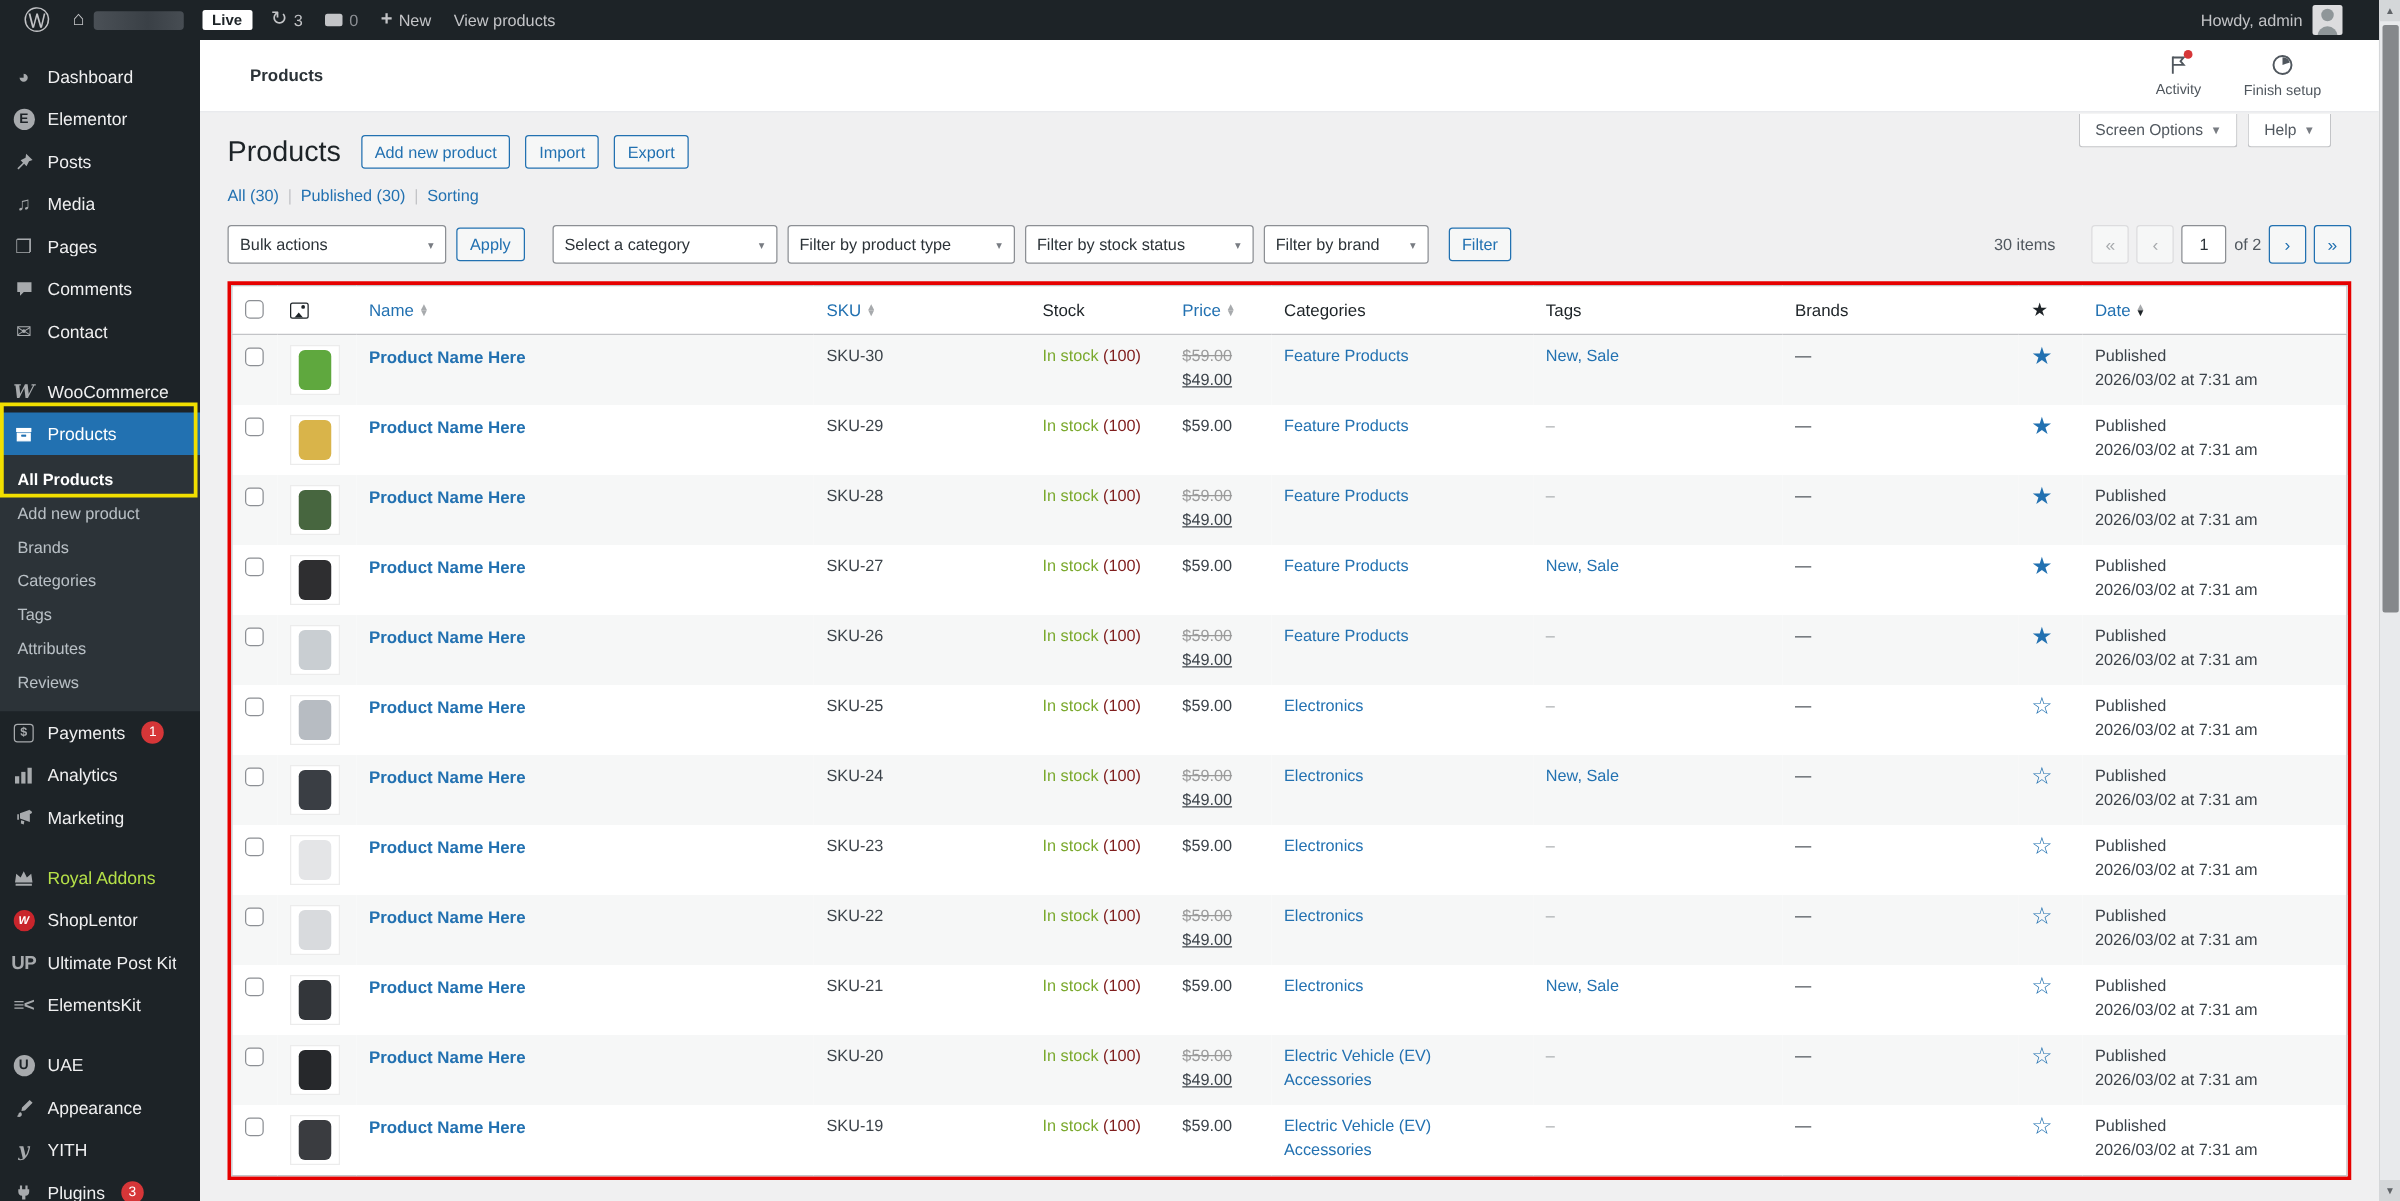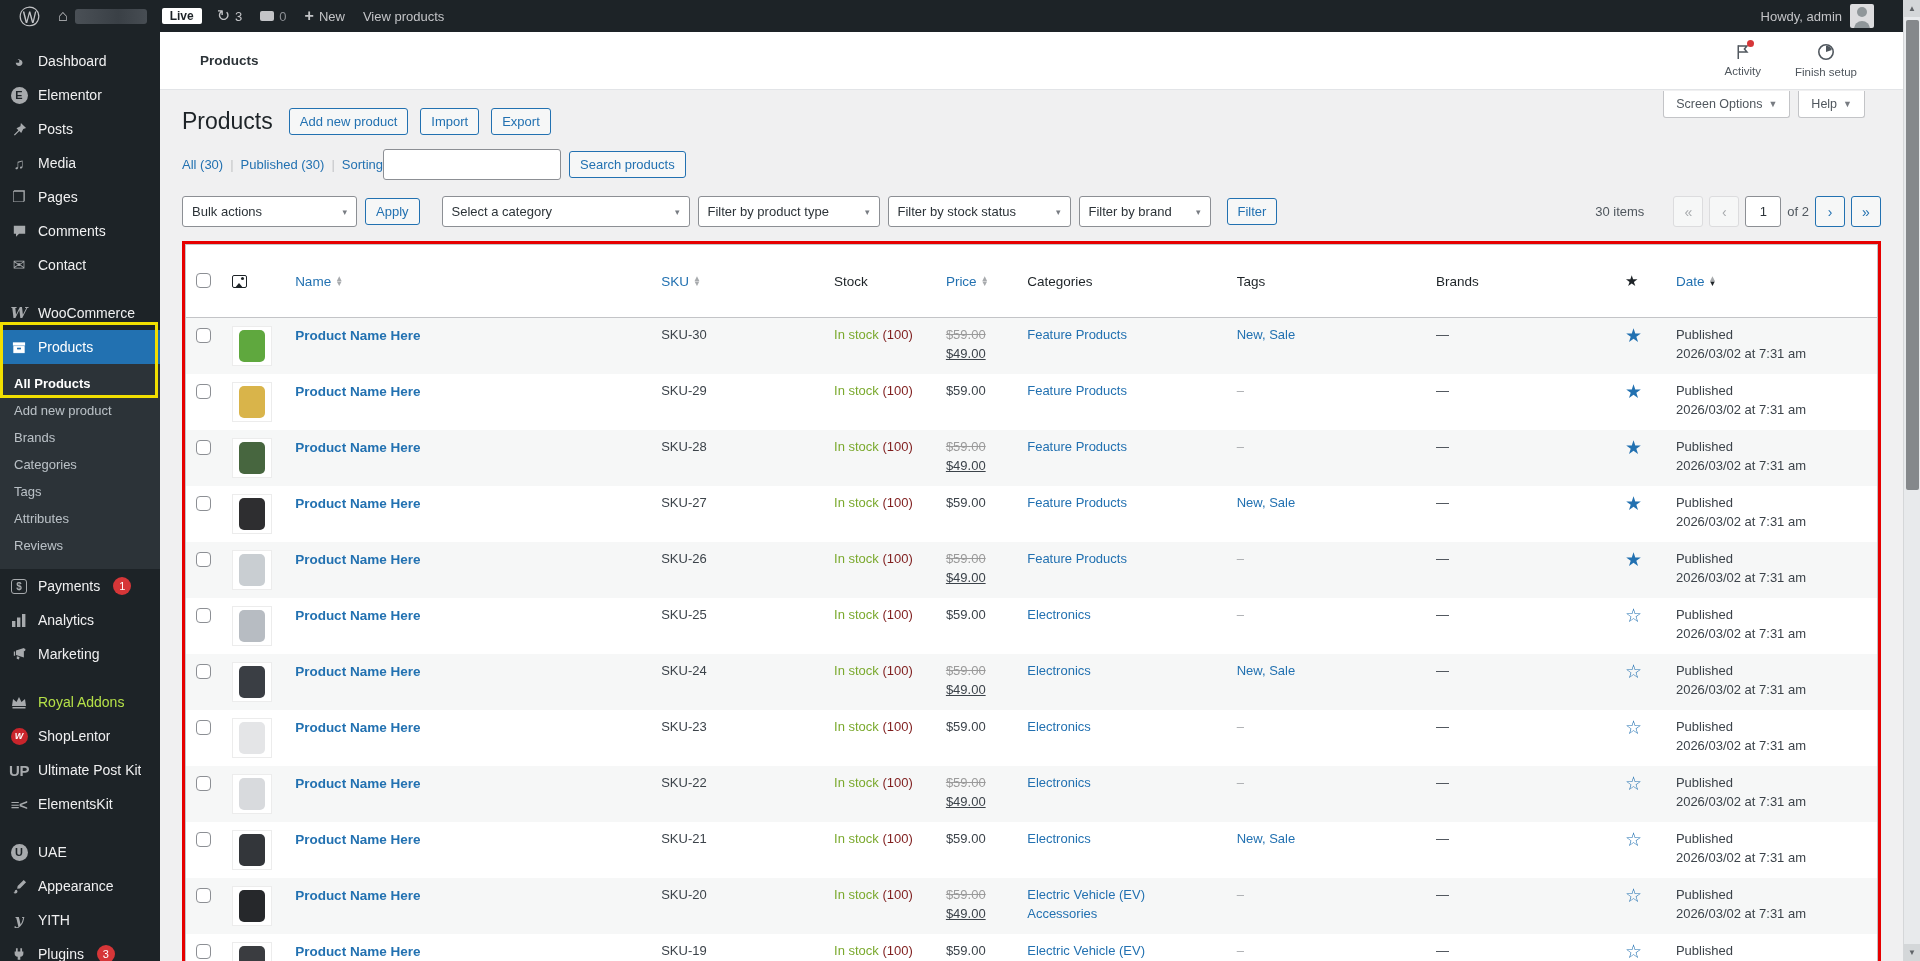--- a/index.html
+++ b/index.html
@@ -88,21 +88,21 @@
   .pag{display:flex;align-items:center;gap:6px;font-size:13px;color:#50575e}
   .pag .pitems{margin-right:23px}
   .pbtn{width:30px;height:31px;border-radius:3px;display:flex;align-items:center;justify-content:center;font-size:14px;cursor:pointer}
   .pbtn.dis{background:#f6f7f7;border:1px solid #dcdcde;color:#a7aaad;cursor:default}
   .pbtn.en{background:#f6f7f7;border:1px solid var(--accent);color:var(--accent)}
   .pcur{width:36px;height:31px;border:1px solid #8c8f94;border-radius:3px;background:#fff;text-align:center;font-size:13px;color:#2c3338}
 
   
   .red-wrap{border:3px solid var(--ann-red);margin-top:14px}
   table.products{width:100%;border-collapse:collapse;background:#fff;border:1px solid #c3c4c7;table-layout:fixed}
-  thead th{text-align:left;padding:26px 10px;font-size:13.5px;font-weight:400;color:#1d2327;border-bottom:1px solid #c3c4c7;background:#fff;vertical-align:middle}
+  thead th{text-align:left;padding:9px 10px;font-size:13.5px;font-weight:400;color:#1d2327;border-bottom:1px solid #c3c4c7;background:#fff;vertical-align:middle}
   thead th.sortable{color:var(--accent);cursor:pointer}
   .sort-arrows{display:inline-flex;flex-direction:column;vertical-align:middle;margin-left:4px;line-height:.62;font-size:8px;color:#a7aaad}
   .sort-arrows .on{color:#1d2327}
   td{padding:8px 10px;font-size:13px;vertical-align:top;line-height:1.45;color:#3c434a}
   tbody tr{height:55px}
   tbody tr:nth-child(odd){background:#f6f7f7}
   .col-cb{width:36px}.col-img{width:62px}.col-name{width:360px}.col-sku{width:170px}.col-stock{width:110px}
   .col-price{width:80px}.col-cat{width:206px}.col-tags{width:196px}.col-brand{width:186px}.col-star{width:50px}.col-date{width:208px}
   .cb{appearance:none;-webkit-appearance:none;width:15px;height:15px;border:1px solid #8c8f94;border-radius:4px;background:#fff;cursor:pointer;margin-top:2px}
   .thumb{width:40px;height:40px;background:#fff;border:1px solid #ececec;display:flex;align-items:center;justify-content:center}
@@ -359,34 +359,30 @@
       <span class="page-title">Products</span>
       <button class="btn-outline">Add new product</button>
       <button class="btn-outline">Import</button>
       <button class="btn-outline">Export</button>
     </div>
 
     <div class="views-row">
       <span class="views">
         <a>All (30)</a><span class="vsep">|</span><a>Published (30)</a><span class="vsep">|</span><a>Sorting</a>
       </span>
-      <span class="search-area">
-        <input class="search-input" value="" style="">
-        <button class="btn-outline">Search products</button>
-      </span>
     </div>
 
     <div class="tablenav">
       <span class="filters">
         <span class="fselect" style="width:175px">
           <span>Bulk actions</span>
             <span class="caret">▾</span>
         </span>
         <button class="btn-outline">Apply</button>
-        <span class="fselect" style="width:248px;margin-left:14px">
+        <span class="fselect" style="width:180px;margin-left:14px">
           <span>Select a category</span>
             <span class="caret">▾</span>
         </span>
         <span class="fselect" style="width:182px">
           <span>Filter by product type</span>
             <span class="caret">▾</span>
         </span>
         <span class="fselect" style="width:183px">
           <span>Filter by stock status</span>
             <span class="caret">▾</span>

